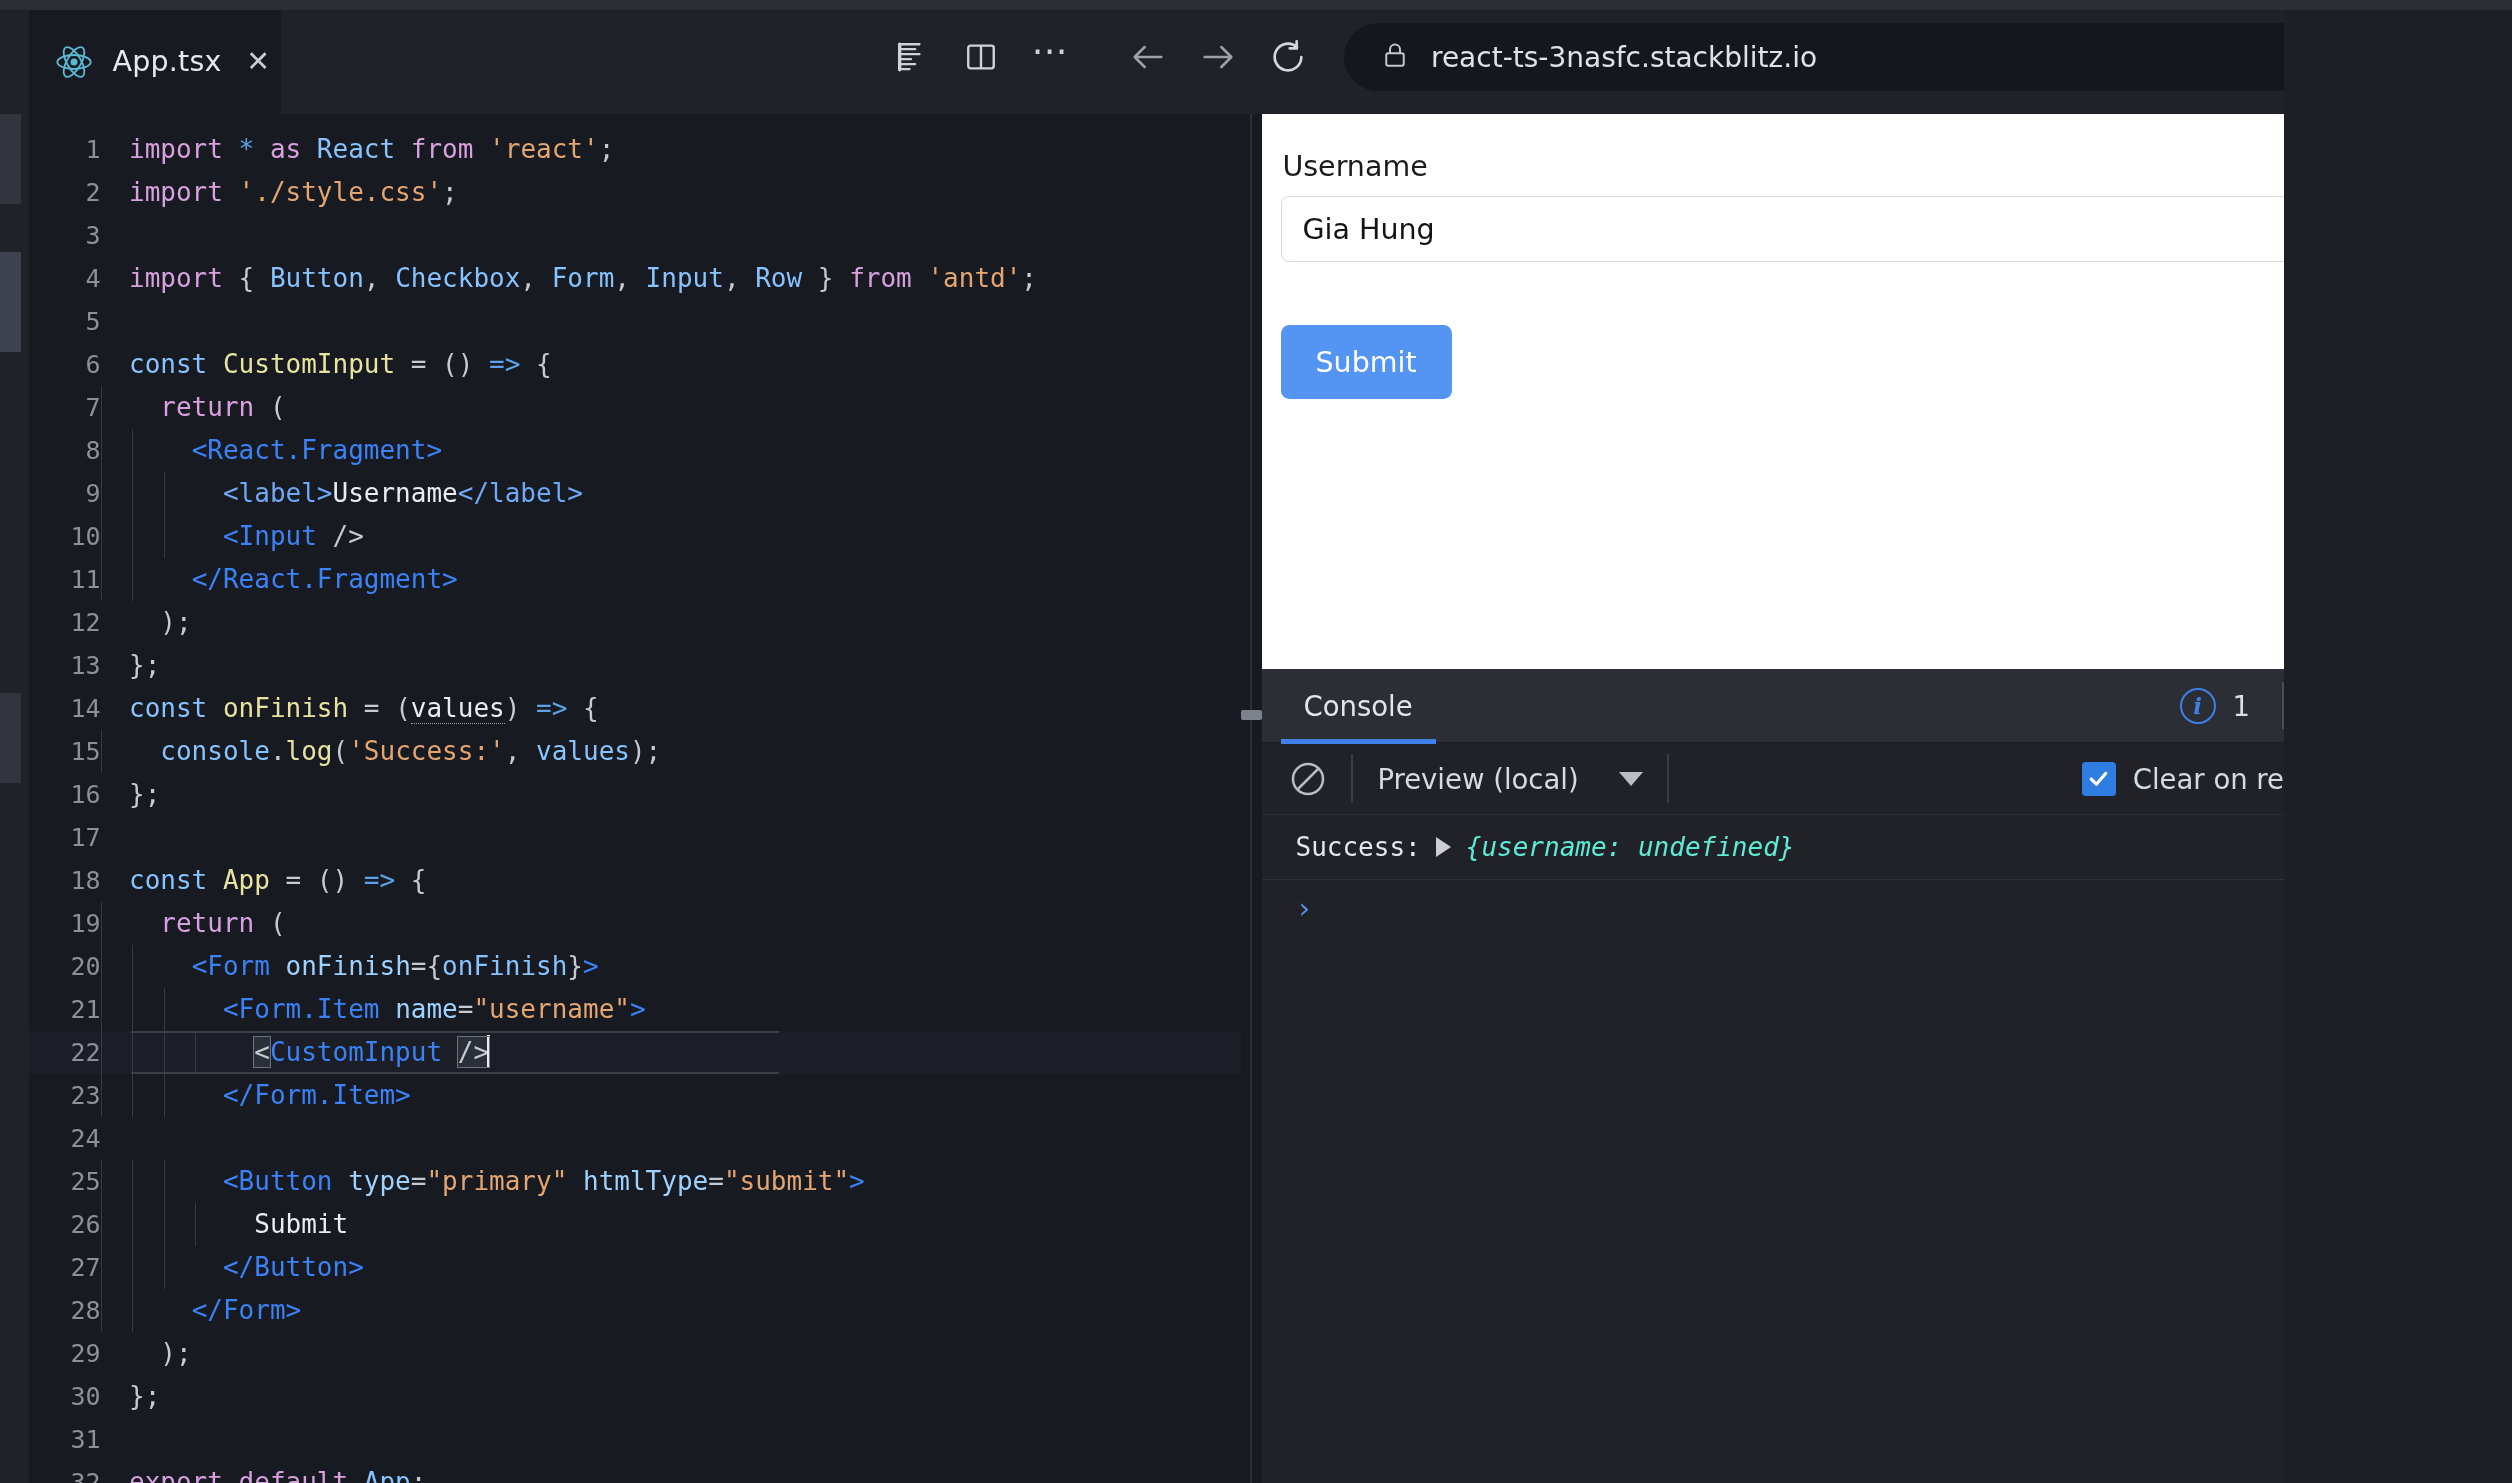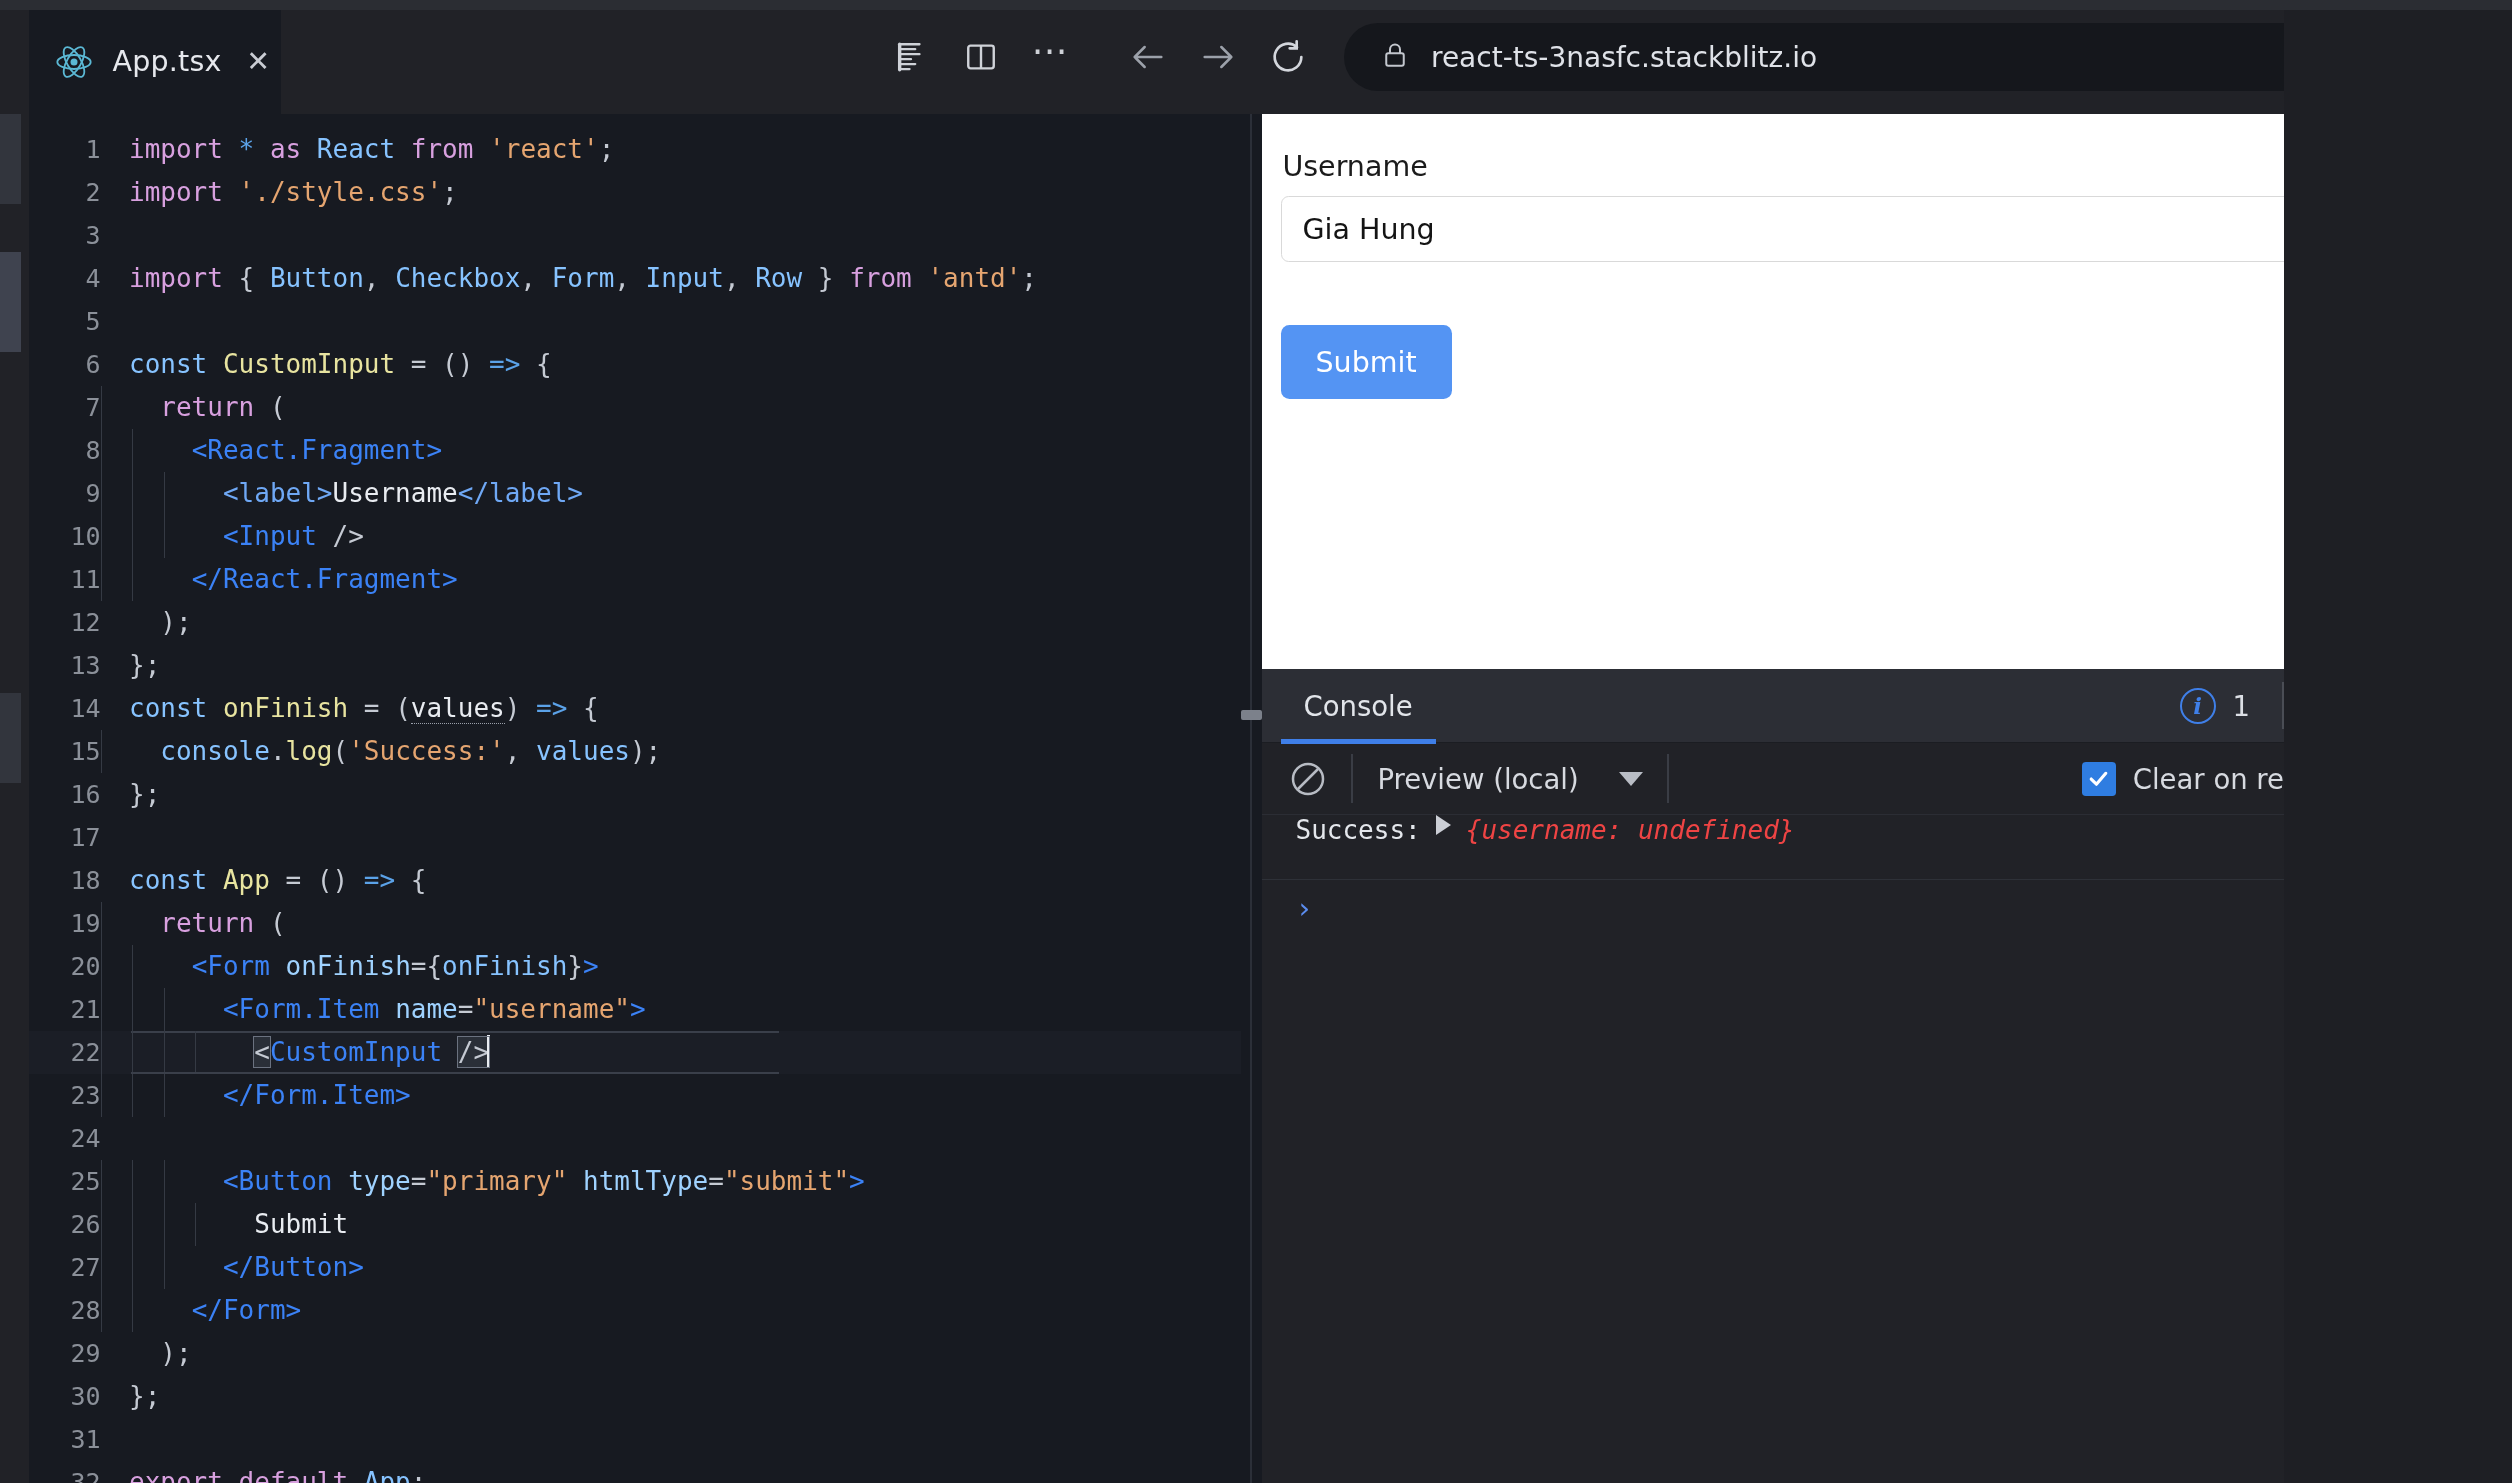--- a/index.html
+++ b/index.html
@@ -161,25 +161,25 @@
   .tb-spacer { flex: 1; }
   .tb-check { display:flex; align-items:center; gap:17px; color:#d7dae0; font-size:27.5px; cursor:pointer; padding-right: 0; }
   .cbox {
     width: 34px; height: 34px; background: #2f7de1; border-radius: 3.8px;
     display:flex; align-items:center; justify-content:center;
   }
   .cbox svg { display:block; }
 
   .console-out { flex: 1; position: relative; font-family: "DejaVu Sans Mono","Liberation Mono",monospace; }
   .log-row {
-    height: 65px; display:flex; gap: 15px; padding-left: 34px;
+    height: 65px; display:flex; align-items:center; gap: 15px; padding-left: 34px;
     border-bottom: 1.9px solid #2e3138; color: #e4e7ec; font-size: 26px;
   }
   .log-tri { width:0;height:0;border-top:10.4px solid transparent;border-bottom:10.4px solid transparent;border-left:15px solid #cbced5; }
-  .log-obj { color:#ef4444; font-style: italic; }
+  .log-obj { color:#5eead4; font-style: italic; }
   .prompt-row { height: 57px; display:flex; align-items:center; padding-left: 34px; }
   .prompt-caret { color:#5b8def; font-size: 28.5px; }
 </style>
 </head>
 <body>
 
 <div id="app">
 
   <div class="topbar">
     <div class="topbar-strip"></div>

